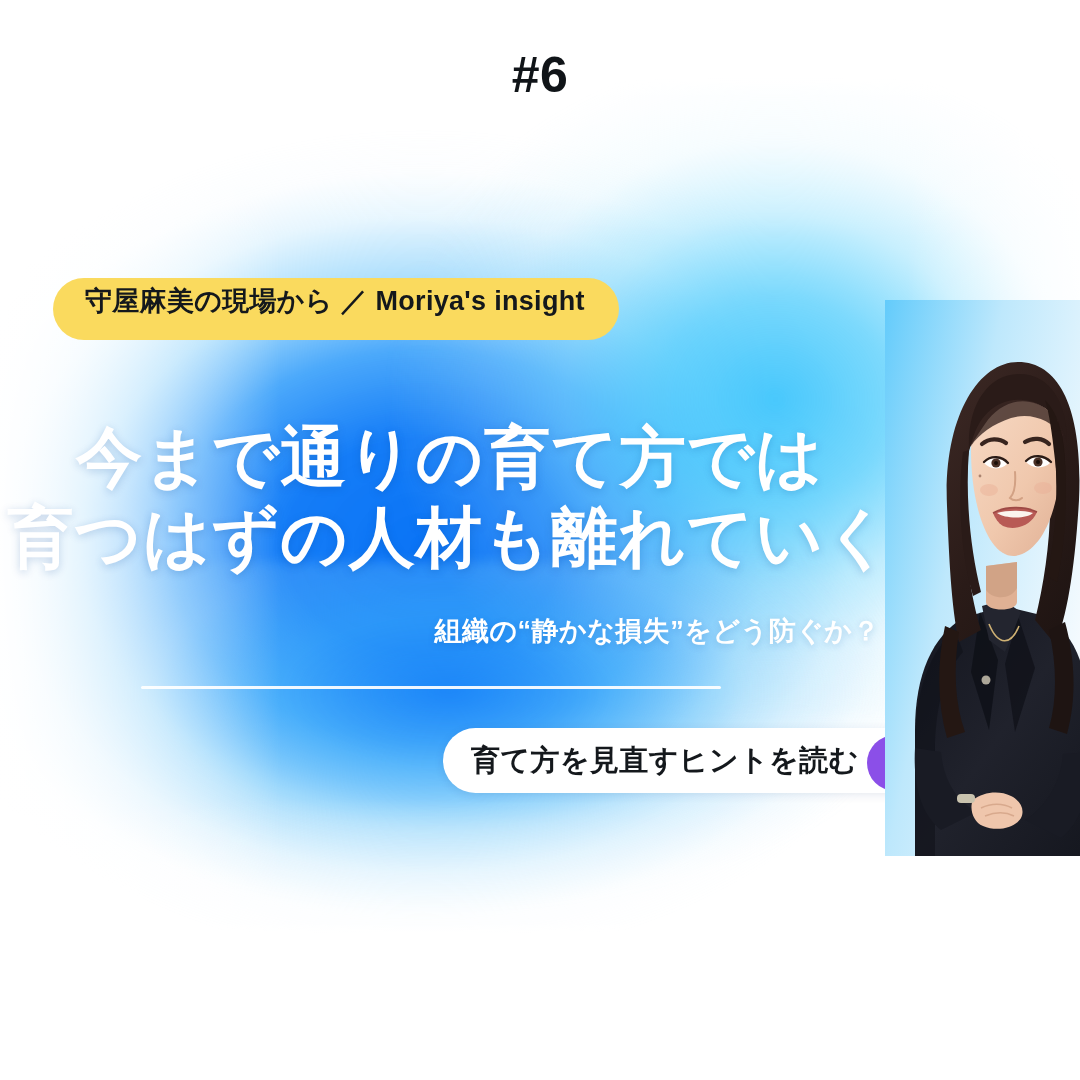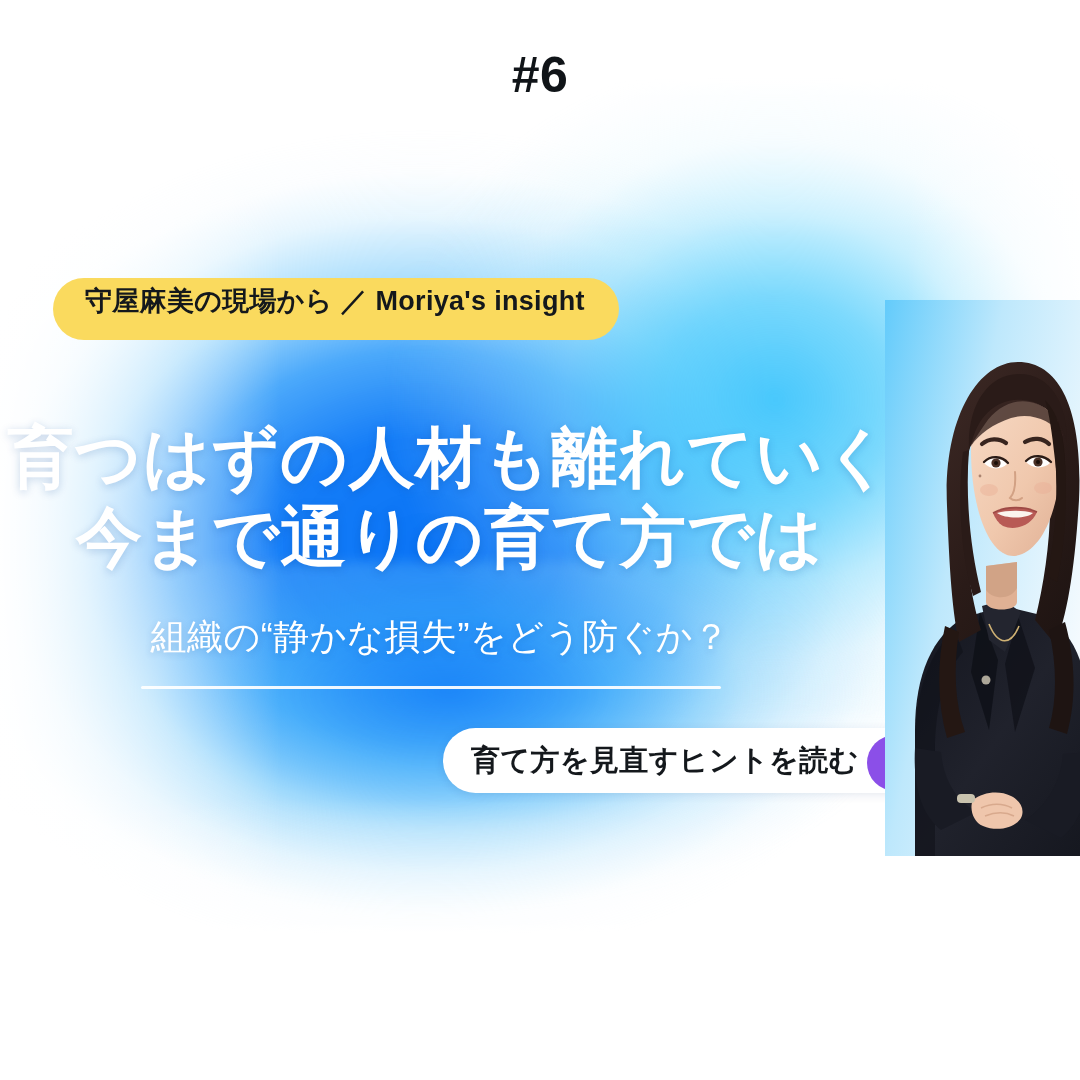--- a/index.html
+++ b/index.html
@@ -143,24 +143,24 @@
     text-shadow: 0 2px 9px rgba(10,70,150,0.22);
   }
   .headline .ln { display: block; }
 
   
   .subtitle {
     position: absolute;
     left: 0;
     top: 613px;
     width: 880px;
-    text-align: center;
+    text-align: right;
     color: #ffffff;
-    font-size: 36px;
-    font-weight: 400;
+    font-size: 27px;
+    font-weight: 700;
     letter-spacing: 0.5px;
     text-shadow: 0 2px 7px rgba(10,70,150,0.20);
   }
 
   
   .divider {
     position: absolute;
     left: 141px;
     top: 686px;
     width: 580px;
@@ -230,22 +230,22 @@
   <div class="bg-fade-right"></div>
   <div class="bg-fade-bottom"></div>
 
   <div class="issue-no">#6</div>
 
   <div class="badge">
     <span class="badge-text">守屋麻美の現場から ／ Moriya's insight</span>
   </div>
 
   <div class="headline">
+    <span class="ln">今まで通りの育て方では</span>
     <span class="ln">育つはずの人材も離れていく</span>
-    <span class="ln">今まで通りの育て方では</span>
   </div>
 
   <div class="subtitle">組織の“静かな損失”をどう防ぐか？</div>
 
   <div class="divider"></div>
 
   <div class="cta">
     <span class="cta-text">育て方を見直すヒントを読む</span>
     <span class="cta-icon">
       <svg width="30" height="30" viewBox="0 0 30 30" aria-hidden="true">

